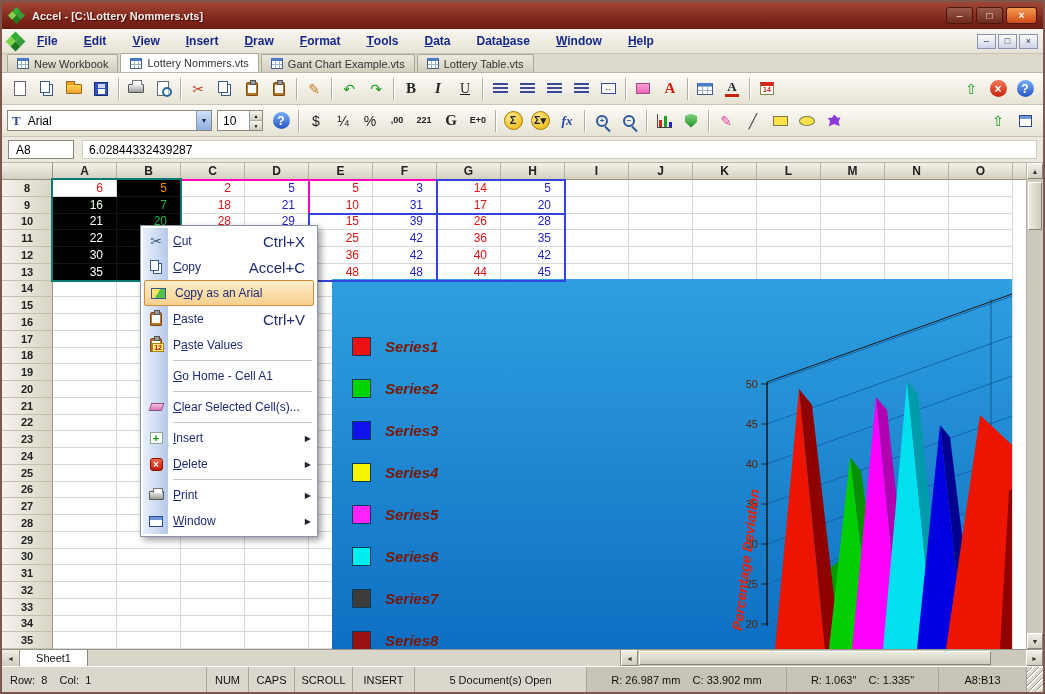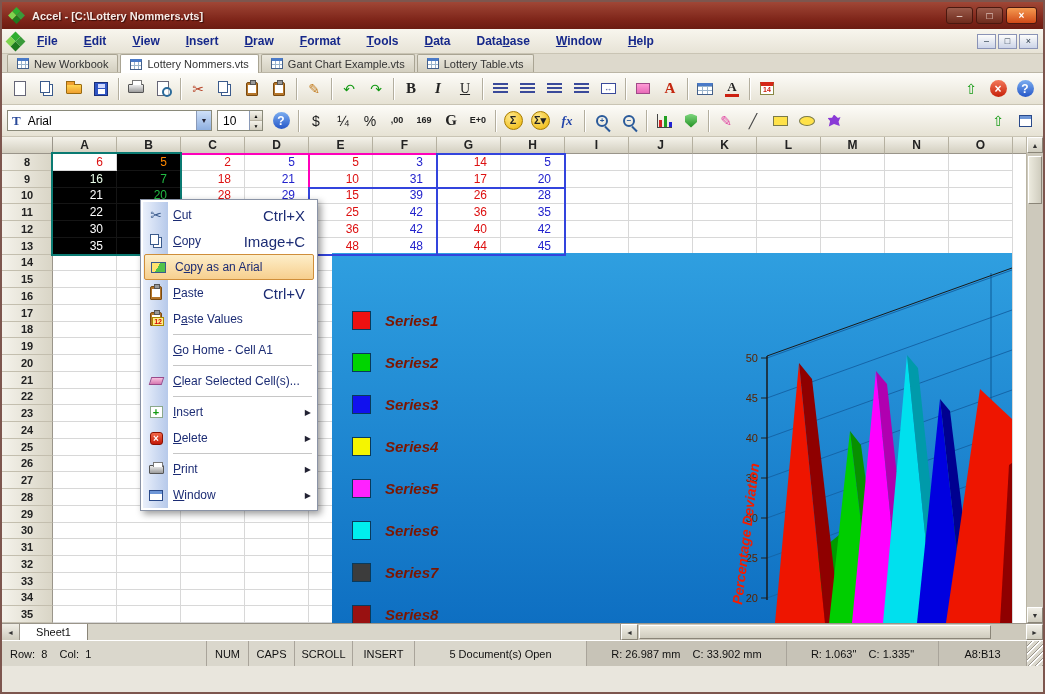--- a/index.html
+++ b/index.html
@@ -239,21 +239,21 @@
         </div>
       </div>
     <div class="mdibtns">
       <span class="mdib">–</span>
       <span class="mdib">□</span>
       <span class="mdib">×</span>
     </div>
   </div>
 
   <div class="tabbar">
-    <div style="display:flex;align-items:flex-start;gap:2px;height:100%">
+    <div style="display:flex;align-items:flex-end;gap:2px;height:100%">
         <div class="dtab">
           <span class="tabico"></span>
           <span class="tlabel">New Workbook</span>
         </div>
         <div class="dtab active">
           <span class="tabico"></span>
           <span class="tlabel">Lottery Nommers.vts</span>
         </div>
         <div class="dtab">
           <span class="tabico"></span>
@@ -392,21 +392,21 @@
         <div class="tbtn">
           <span class="glyph">¼</span>
         </div>
         <div class="tbtn">
           <span class="glyph">%</span>
         </div>
         <div class="tbtn">
           <span class="glyph small">,00</span>
         </div>
         <div class="tbtn">
-          <span class="glyph small">169</span>
+          <span class="glyph small">221</span>
         </div>
         <div class="tbtn">
           <span class="glyph fb">G</span>
         </div>
         <div class="tbtn">
           <span class="glyph small">E+0</span>
         </div>
         <div class="tsep"></div>
         <div class="tbtn">
           <span class="glyph yc">Σ</span>
@@ -450,20 +450,24 @@
         <div class="tspacer"></div>
         <div class="tbtn">
           <span class="glyph" style="color: rgb(20, 154, 20);">⇧</span>
         </div>
         <div class="tbtn">
           <span class="t-winpage"></span>
         </div>
       </div>
   </div>
 
+  <div class="formulabar">
+    <div class="refbox">A8</div>
+    <div class="fvalue">6.02844332439287</div>
+  </div>
 
   <div class="gridwrap">
     <div class="hdrfill"></div>
 
     <div class="chartobj">
         <div class="legend">
           <div class="legitem">
             <span class="legsq" style="background: rgb(238, 17, 17);"></span>
             <span class="legtx">Series1</span>
           </div>
@@ -554,21 +558,21 @@
             <span class="ci ci-cut">✂</span>
           </span>
           <span class="clabel"><span style="text-decoration: underline;">C</span><span>ut</span></span>
           <span class="cshort">Ctrl+X</span>
         </div>
         <div class="citem">
           <span class="cicon">
             <span class="ci ci-copy"></span>
           </span>
           <span class="clabel"><span style="text-decoration: underline;">C</span><span>opy</span></span>
-          <span class="cshort">Image+C</span>
+          <span class="cshort">Accel+C</span>
         </div>
         <div class="citem hl">
           <span class="cicon">
             <span class="ci ci-image"></span>
           </span>
           <span class="clabel"><span>C</span><span style="text-decoration: underline;">o</span><span>py as an Arial</span></span>
         </div>
         <div class="citem">
           <span class="cicon">
             <span class="ci ci-paste"></span>

